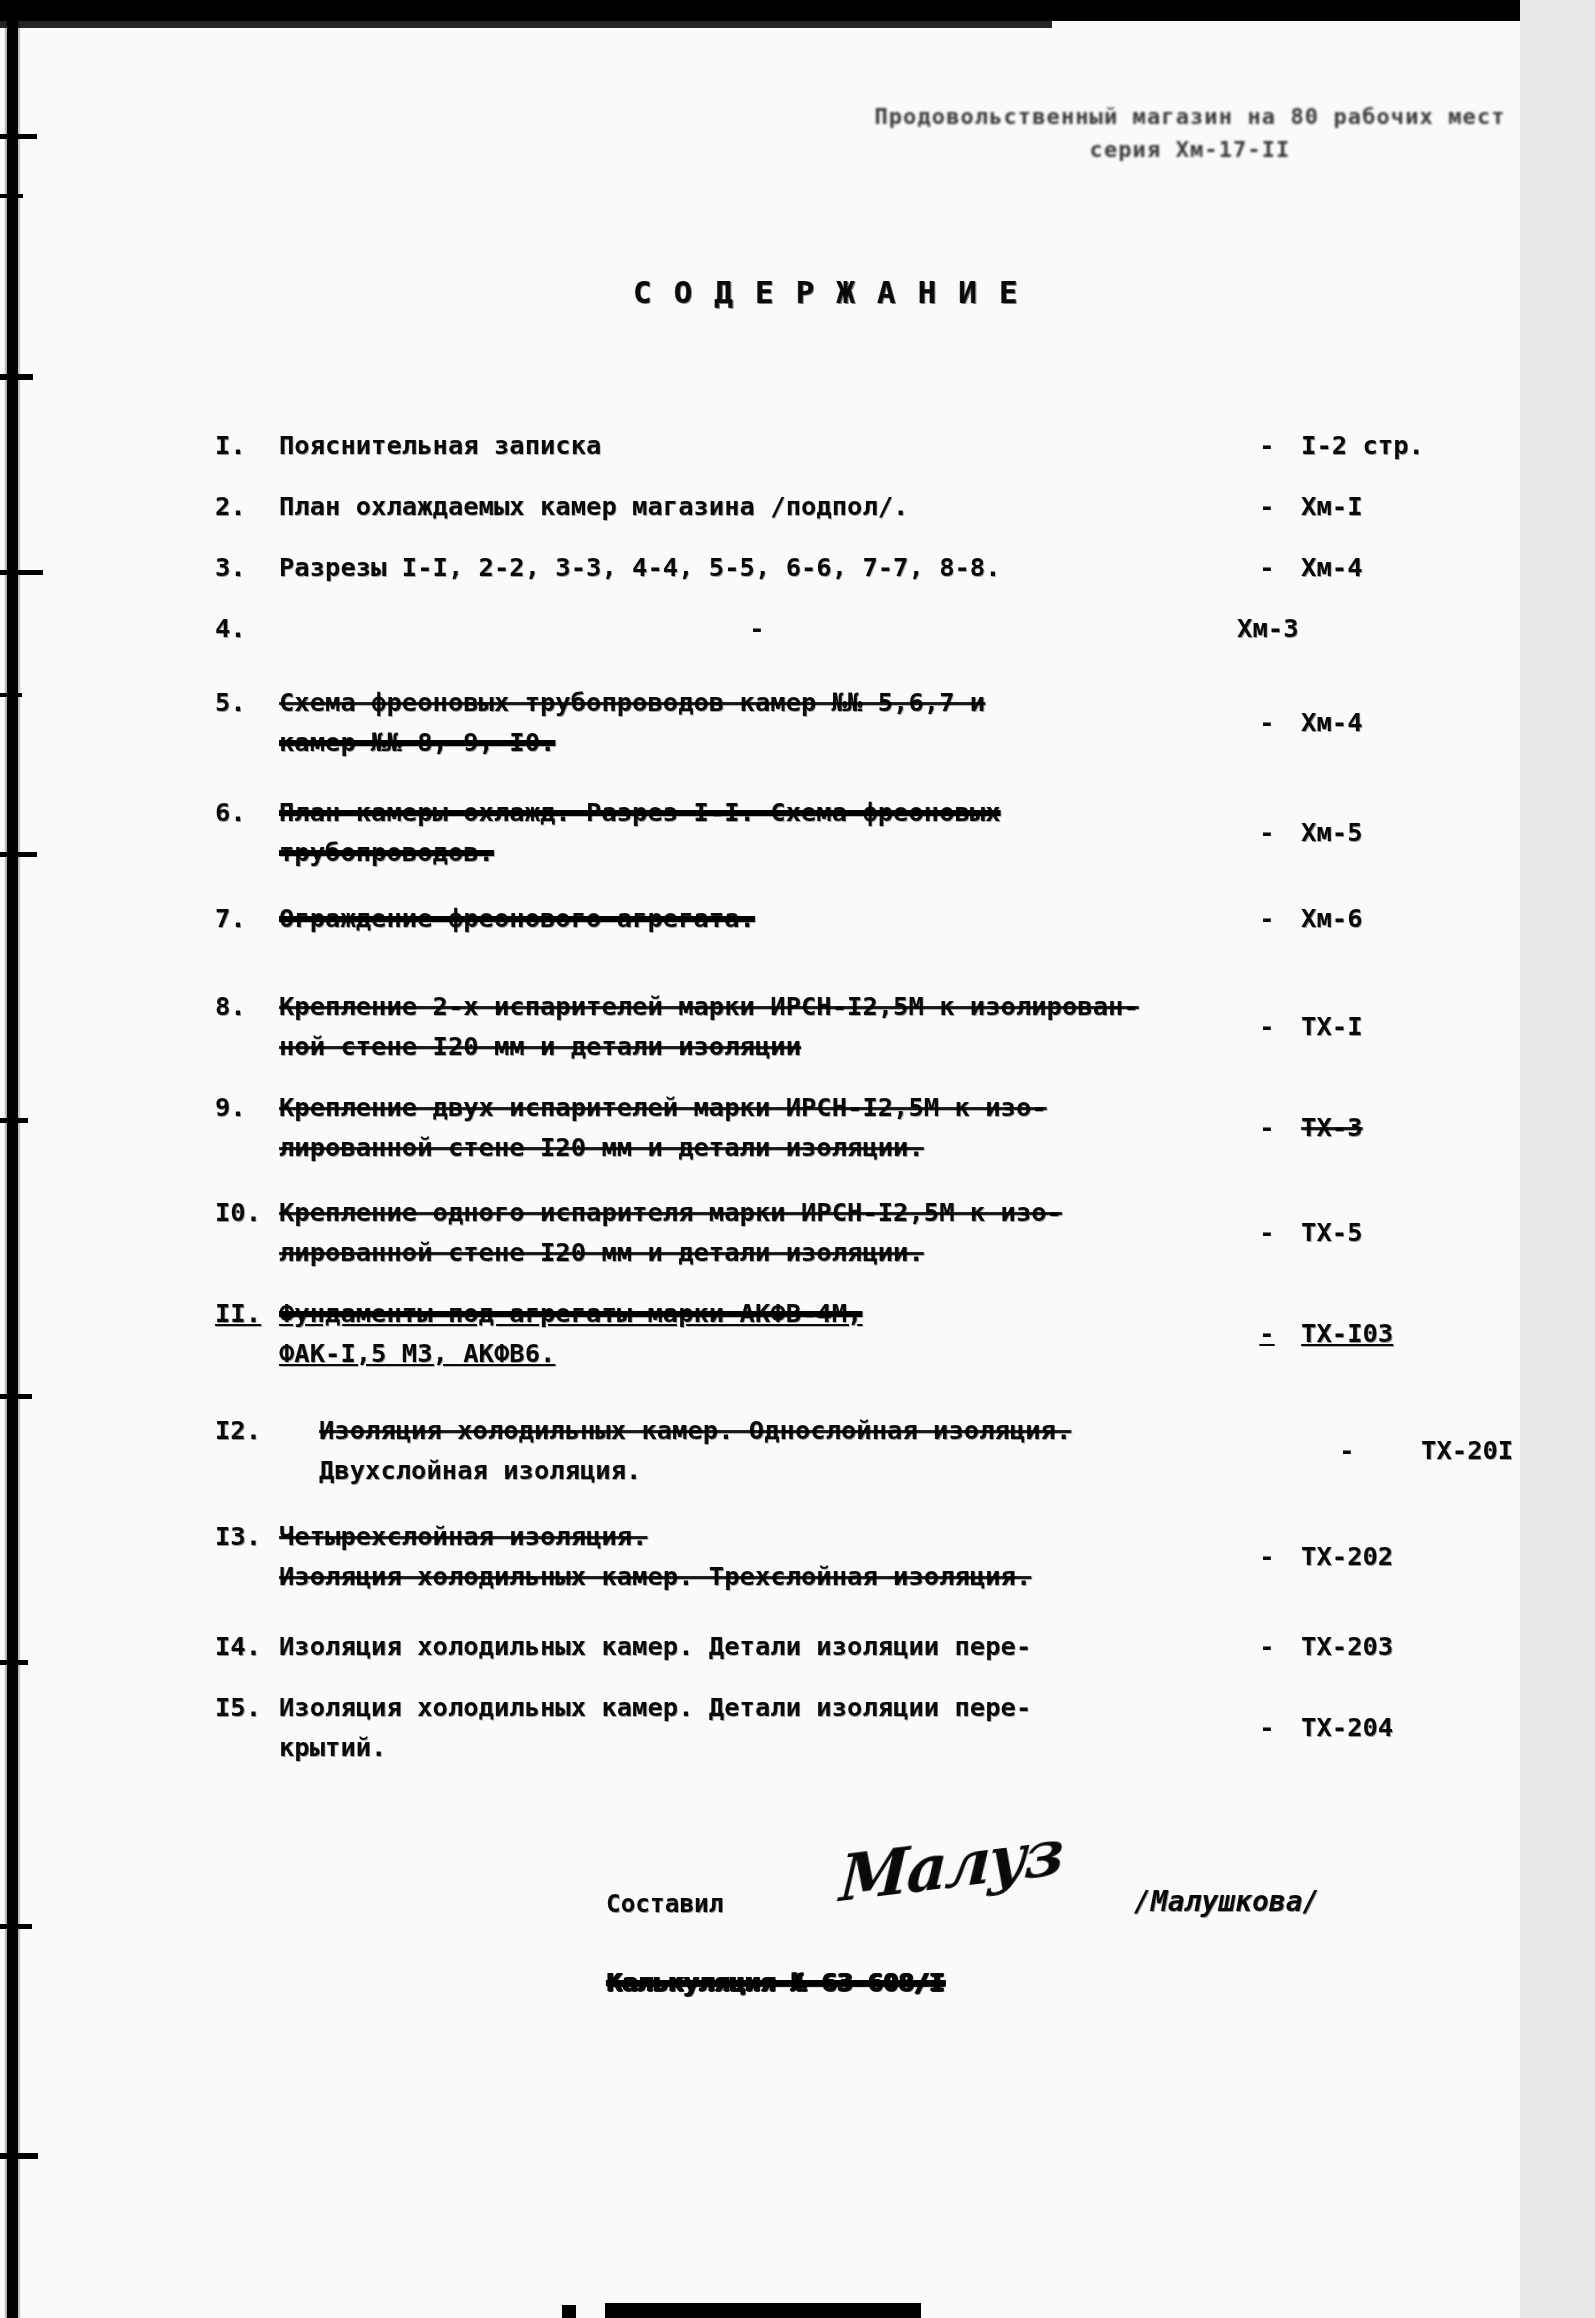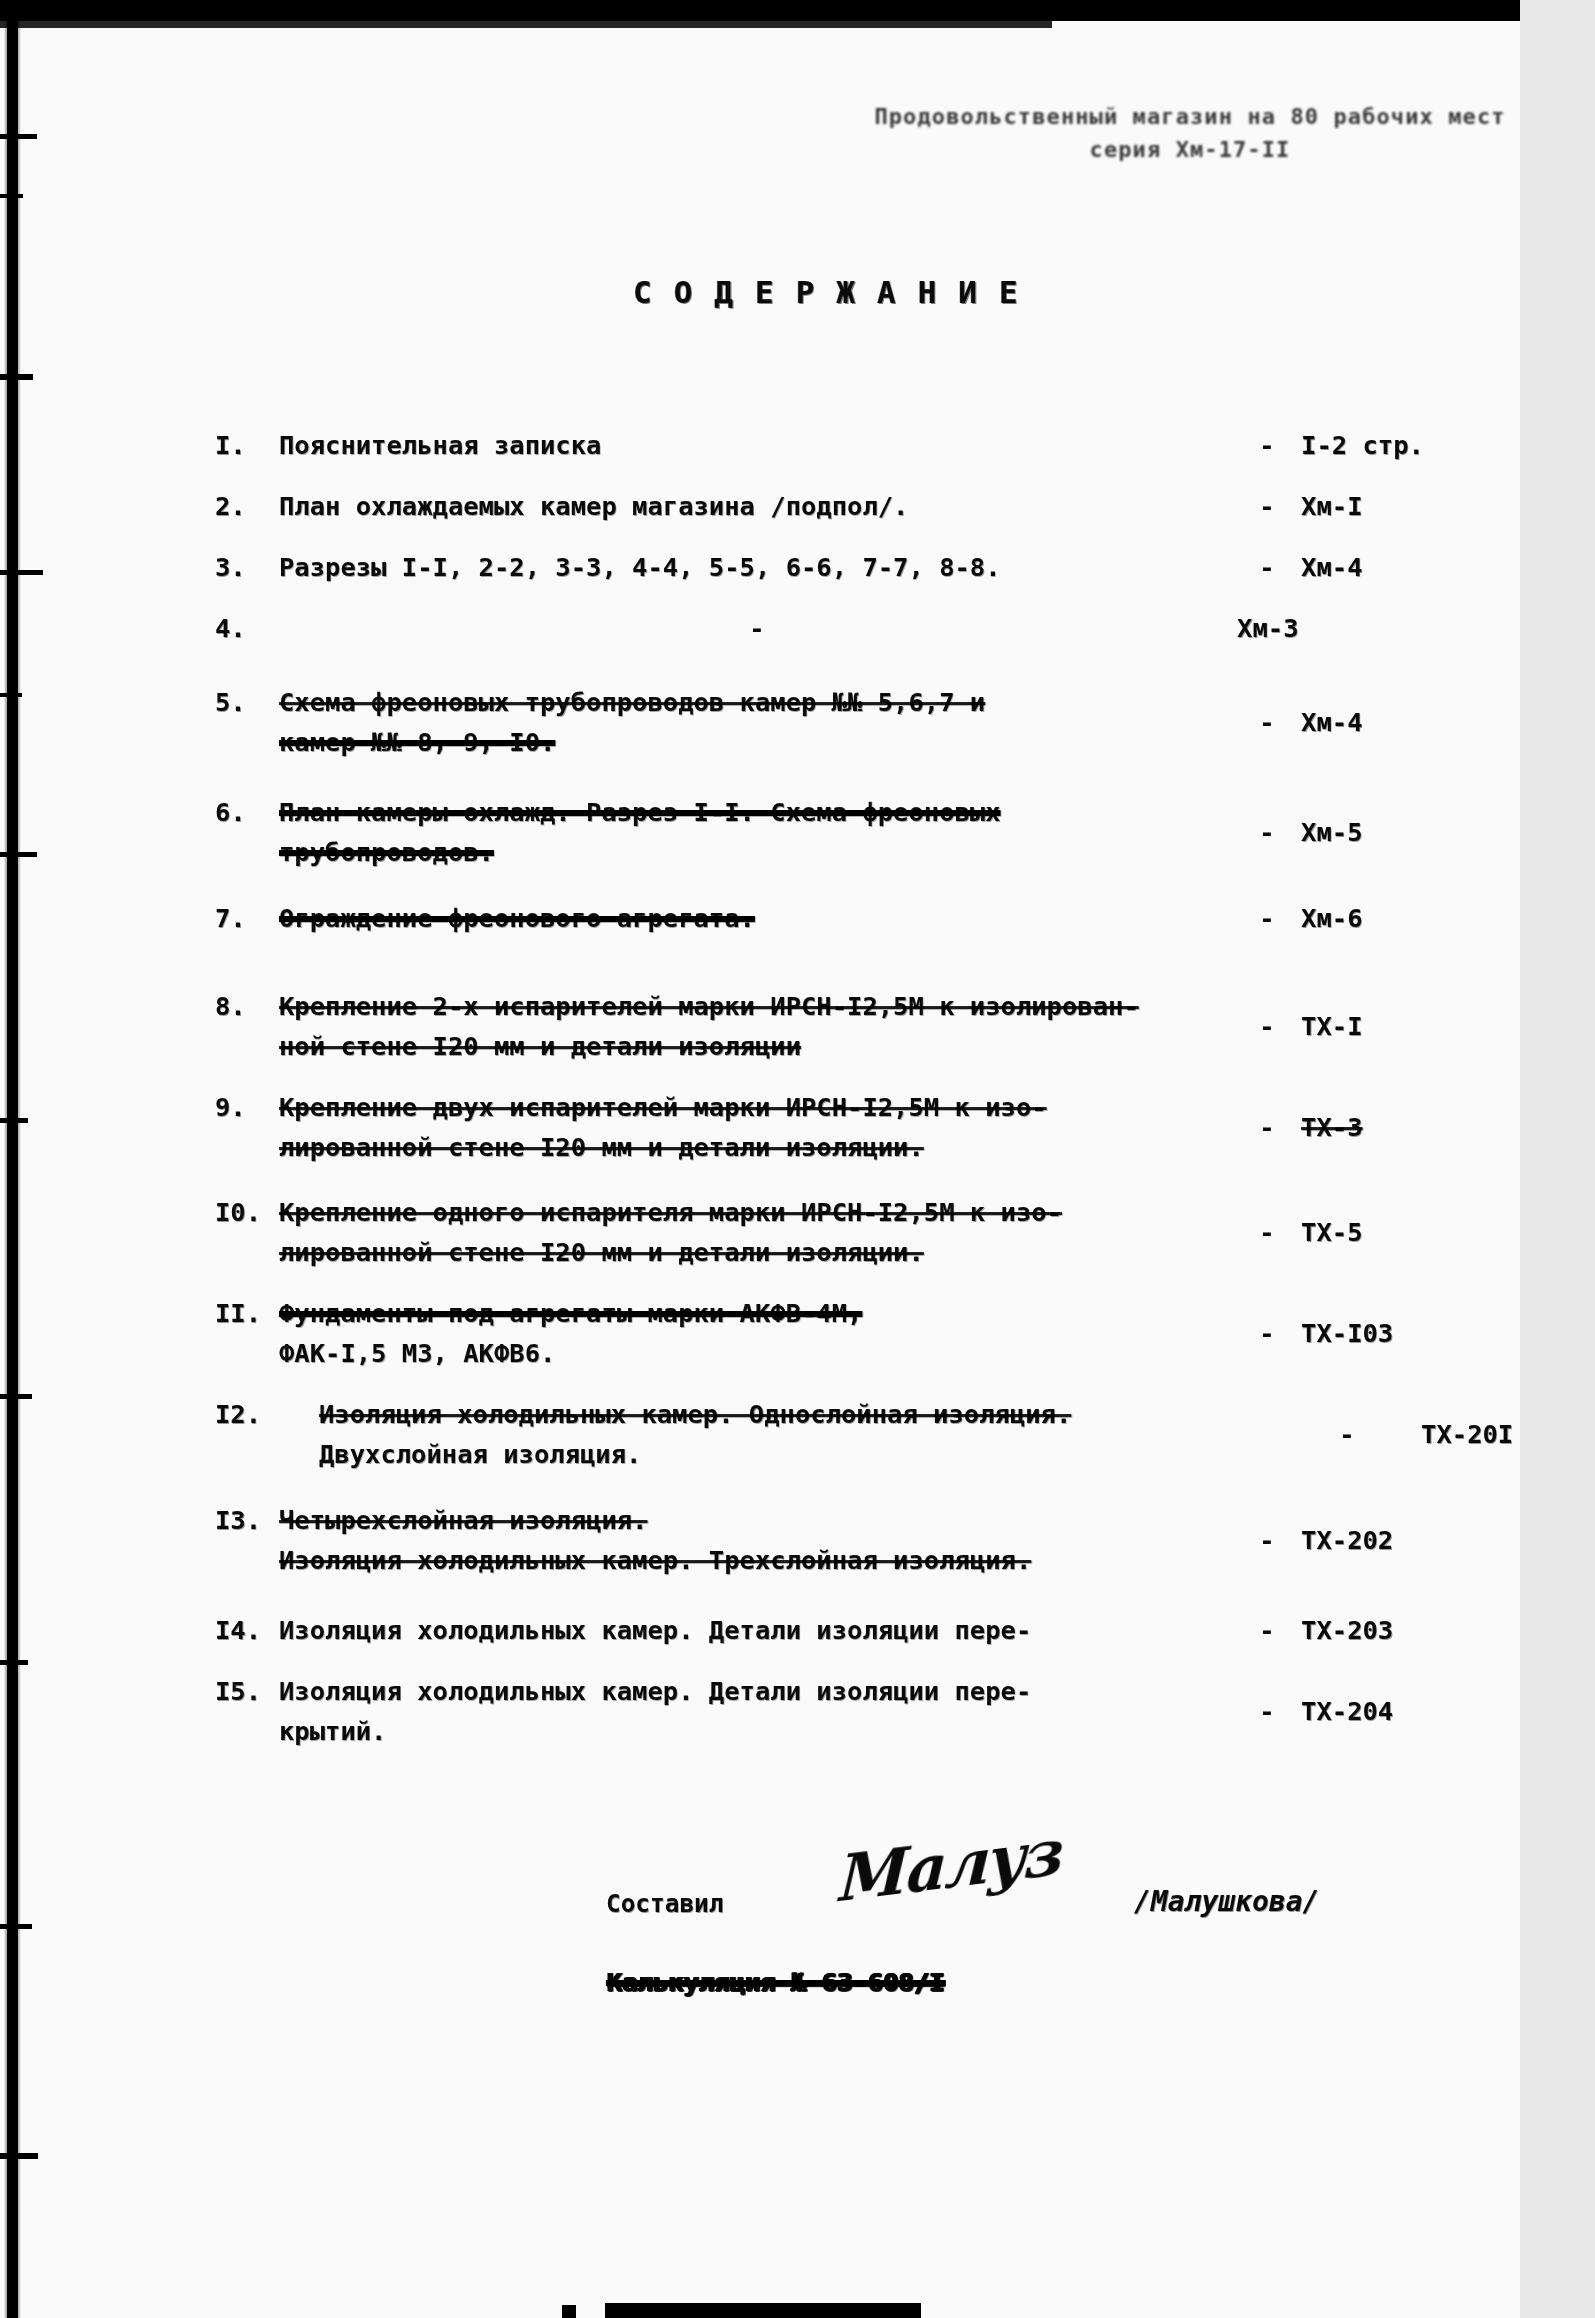--- a/index.html
+++ b/index.html
@@ -37,21 +37,21 @@
   .toc{position:absolute;top:425px;left:215px;width:1286px;}
   .toc-row{
     display:grid;grid-template-columns:64px 956px 64px auto;
     margin-bottom:21px;font-size:25.5px;line-height:40px;
   }
   .toc-row:nth-child(4){margin-bottom:34px;}
   .toc-row:nth-child(5){margin-bottom:30px;}
   .toc-row:nth-child(6){margin-bottom:25.5px;}
   .toc-row:nth-child(7){margin-bottom:48px;}
   .toc-row:nth-child(9){margin-bottom:25.5px;}
-  .toc-row:nth-child(11){margin-bottom:21px;}
+  .toc-row:nth-child(11){margin-bottom:37px;text-decoration:underline;}
   .toc-row:nth-child(12){margin-bottom:25.5px;gap:40px;}
   .toc-row:nth-child(13){margin-bottom:30px;}
   .cell-num{align-self:start;text-shadow:0.8px 0.8px 0 rgba(0,0,0,.4);}
   .cell-text{align-self:start;}
   .cell-text div{text-shadow:0.8px 0.8px 0 rgba(0,0,0,.35);}
   .cell-dash{align-self:center;text-align:center;}
   .cell-ref{align-self:center;padding-left:2.1px;text-shadow:0.8px 0.8px 0 rgba(0,0,0,.4);white-space:nowrap;}
   .strike-line{text-decoration:line-through;text-decoration-thickness:3.2px;text-decoration-color:rgba(0,0,0,.85);}
   .strike-heavy{
     text-decoration:line-through;text-decoration-thickness:5.8px;text-decoration-color:#000;

